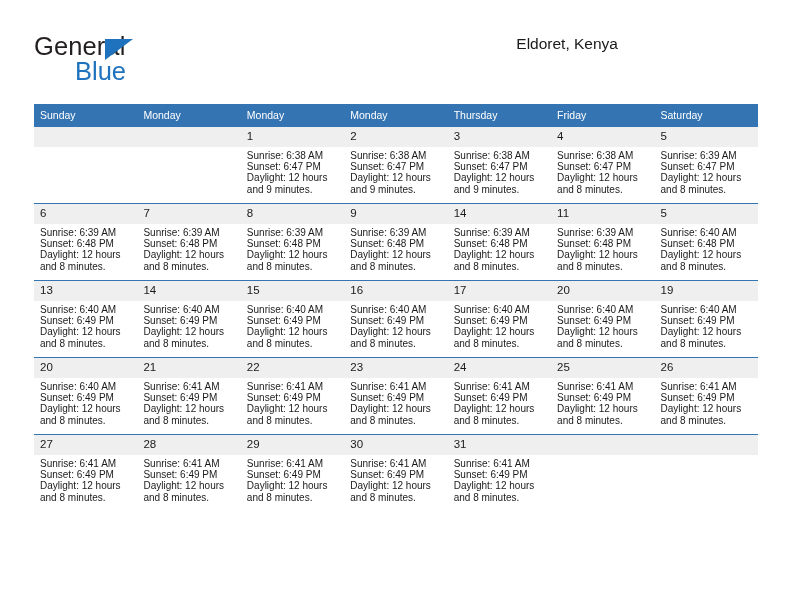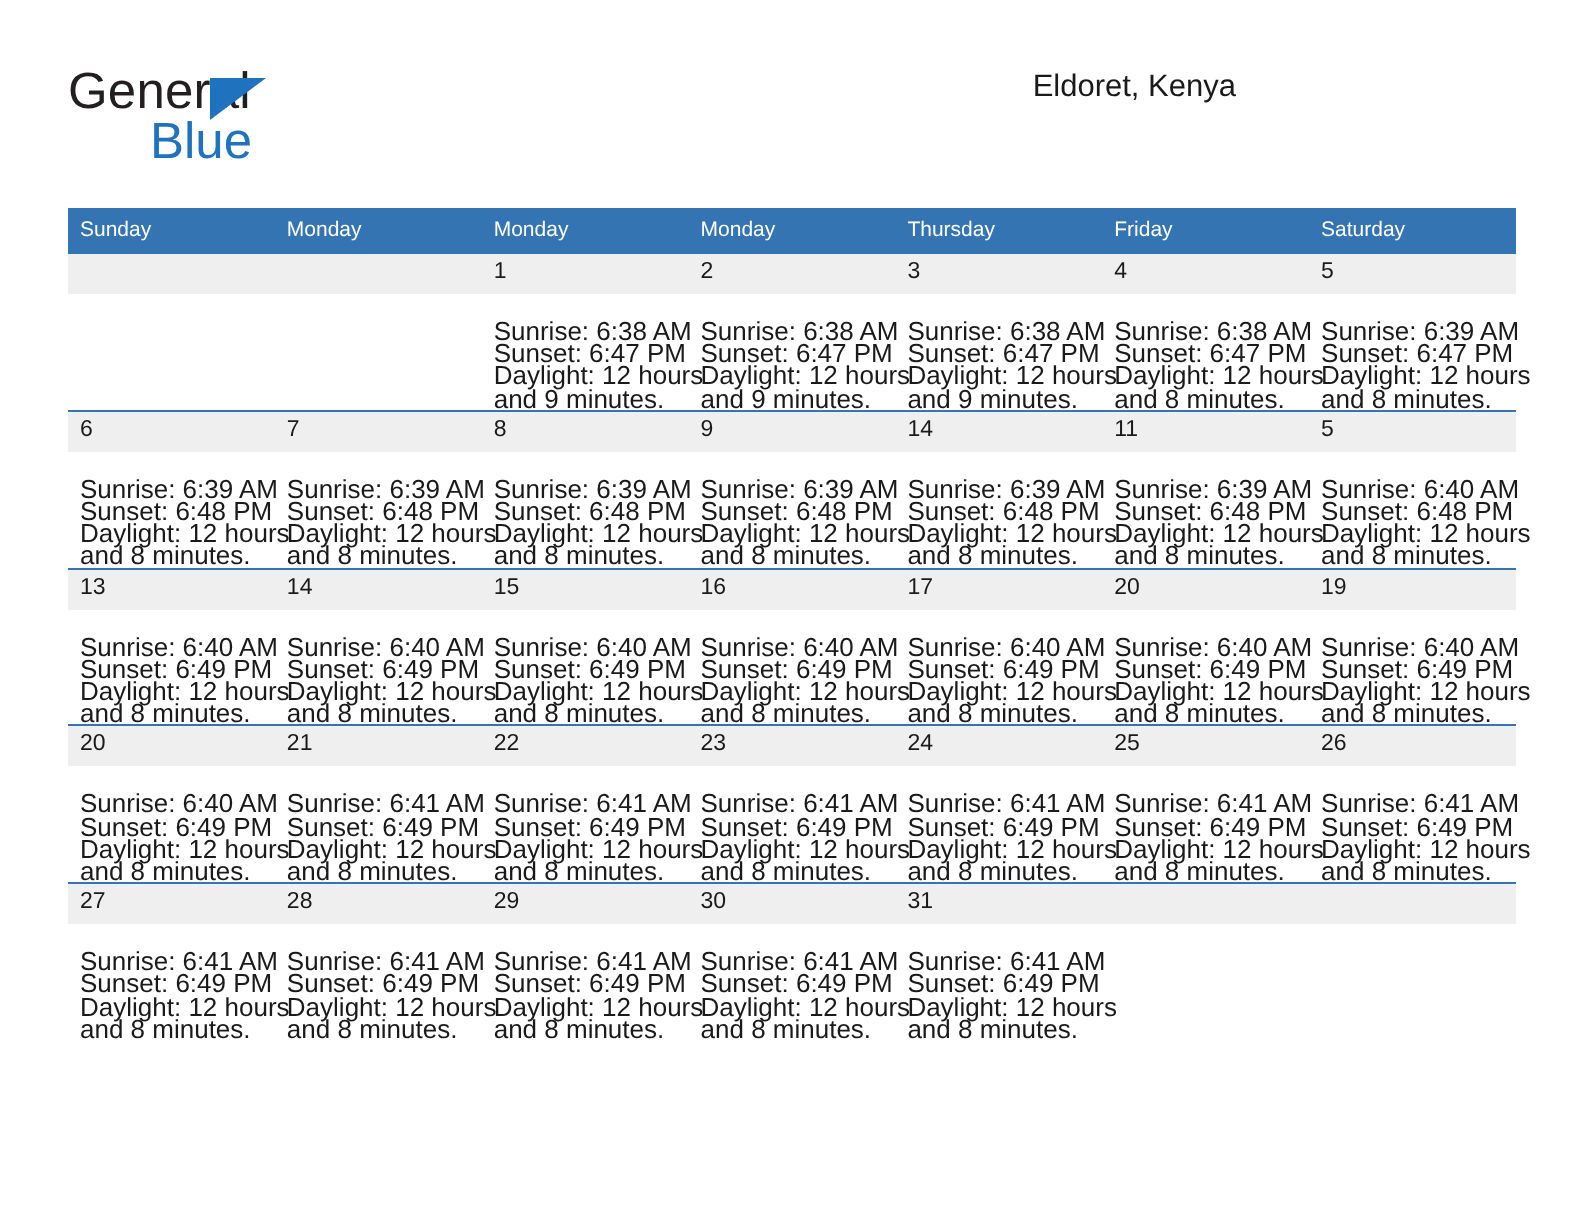--- a/index.html
+++ b/index.html
@@ -122,24 +122,23 @@
     color: #1a1a1a;
     padding: 3px 0 4px 6px;
     line-height: 13px;
     min-height: 13px;
   }
   .daynum.blank {
     color: transparent;
   }
   .info {
     padding: 3px 5px 0 6px;
-    font-size: 13px;
+    font-size: 10px;
     line-height: 11.2px;
     color: #1a1a1a;
-    margin-top: 10px;
   }
   .info div {
     white-space: nowrap;
   }
 </style>
 </head>
 <body>
 
 <div class="page">
 

